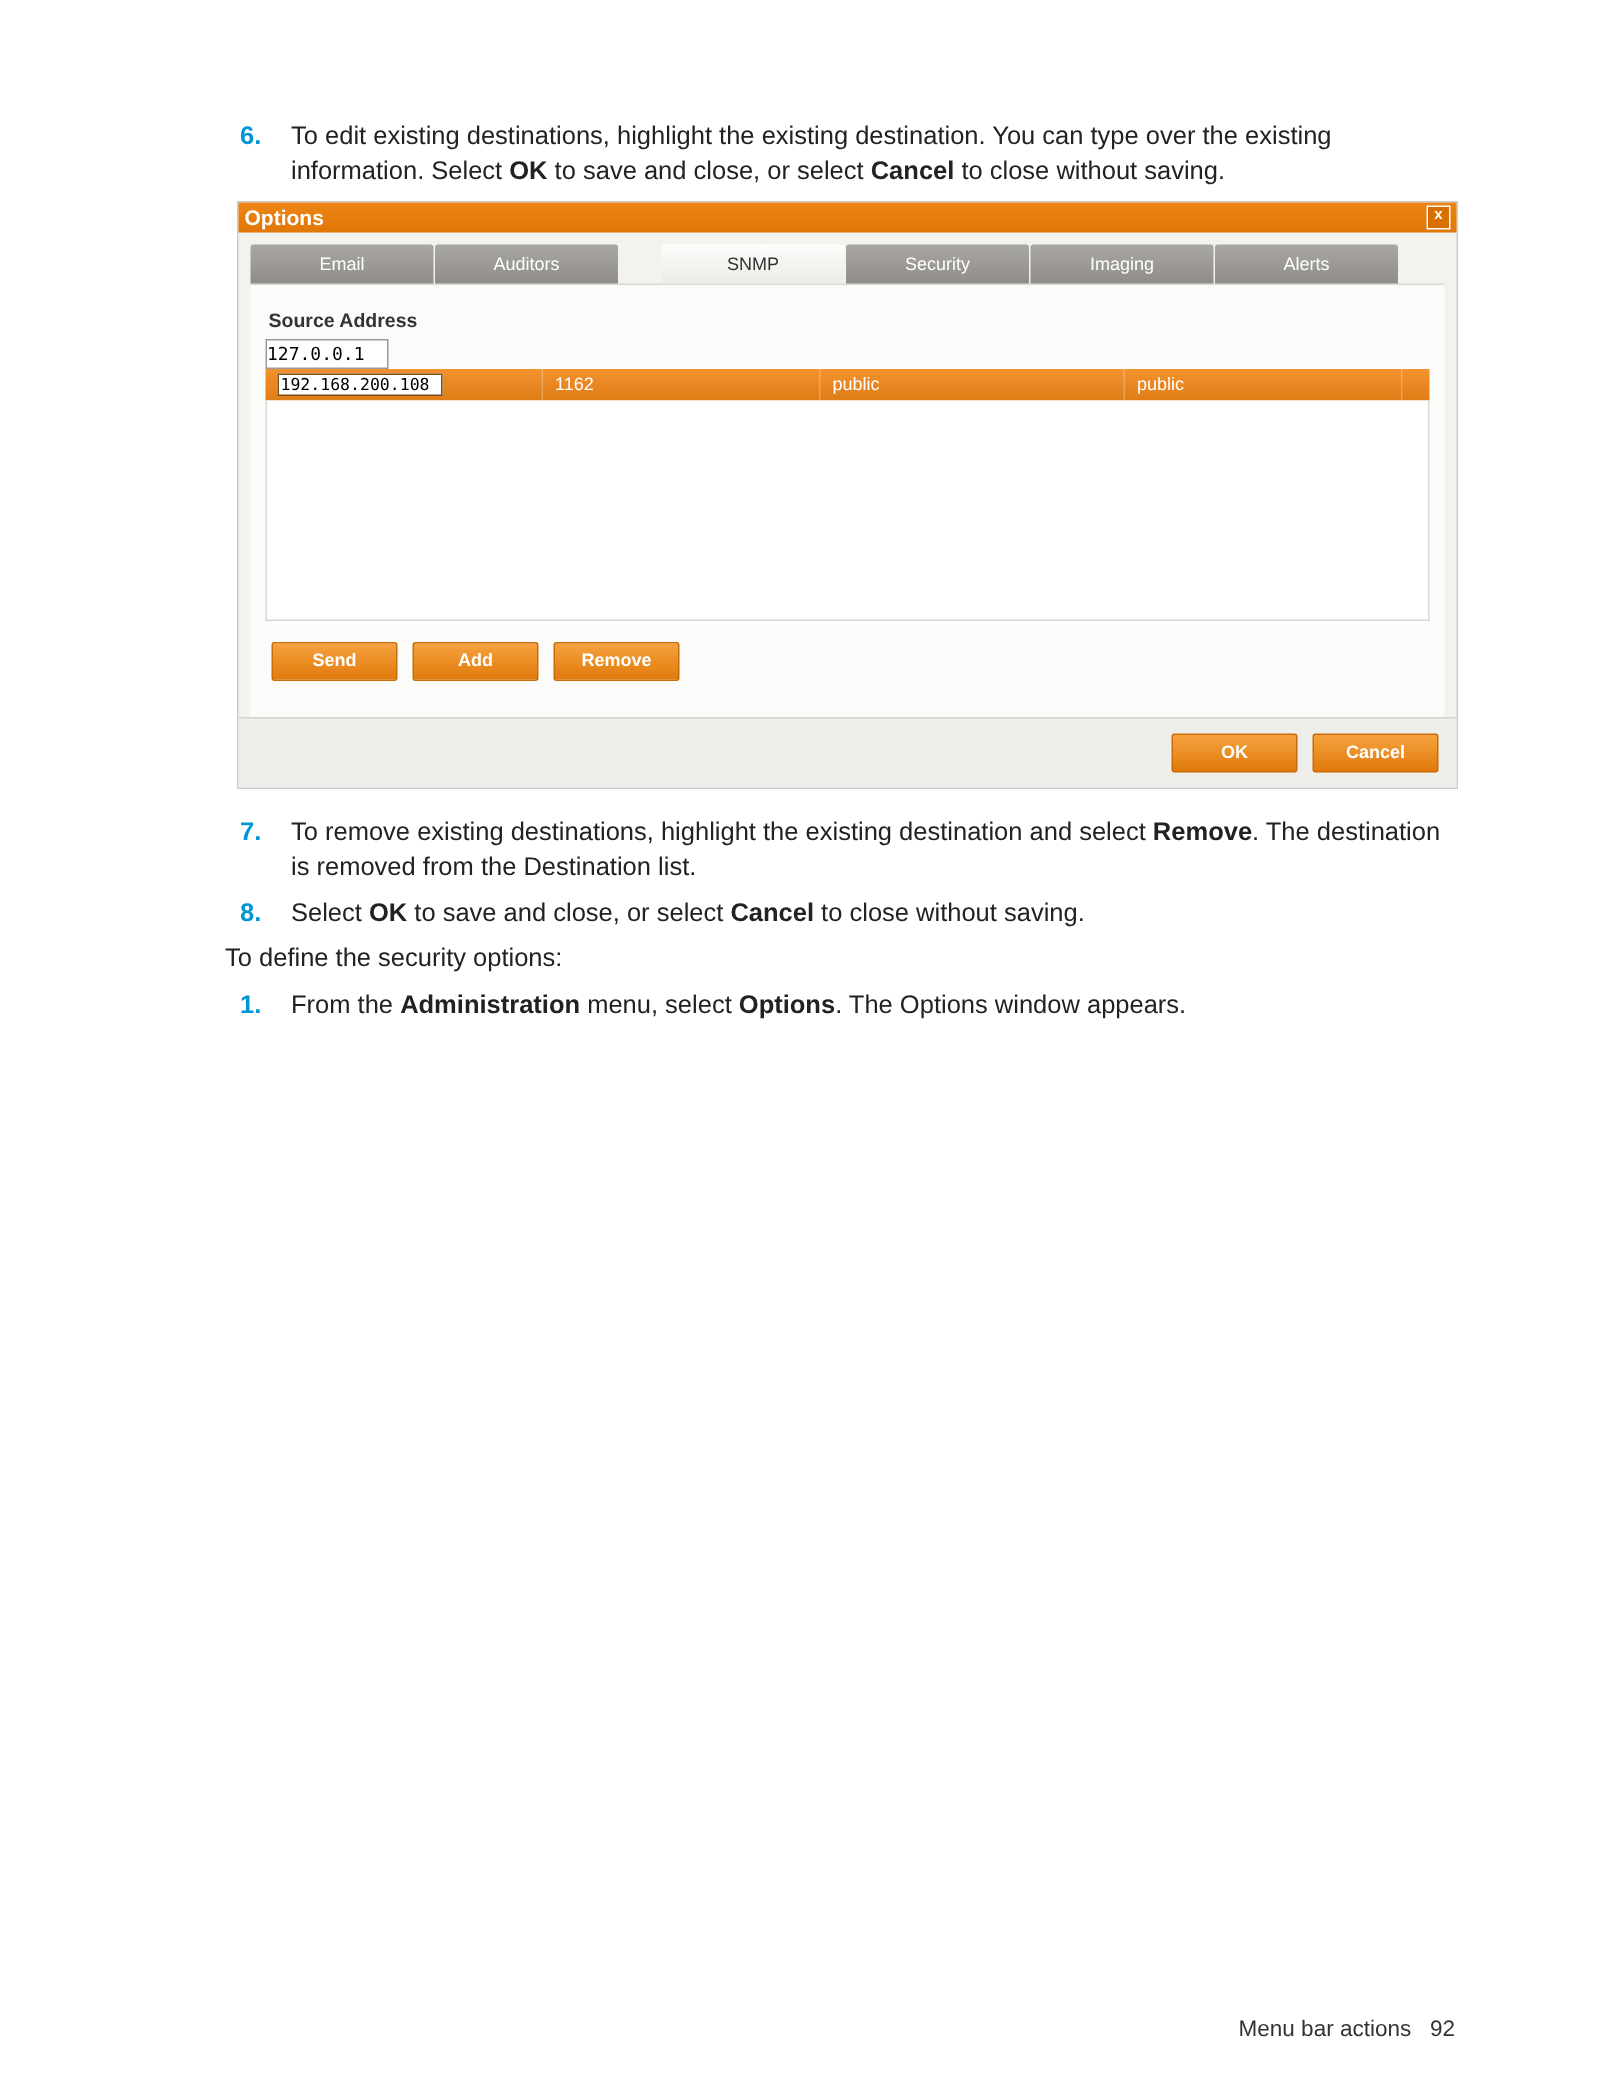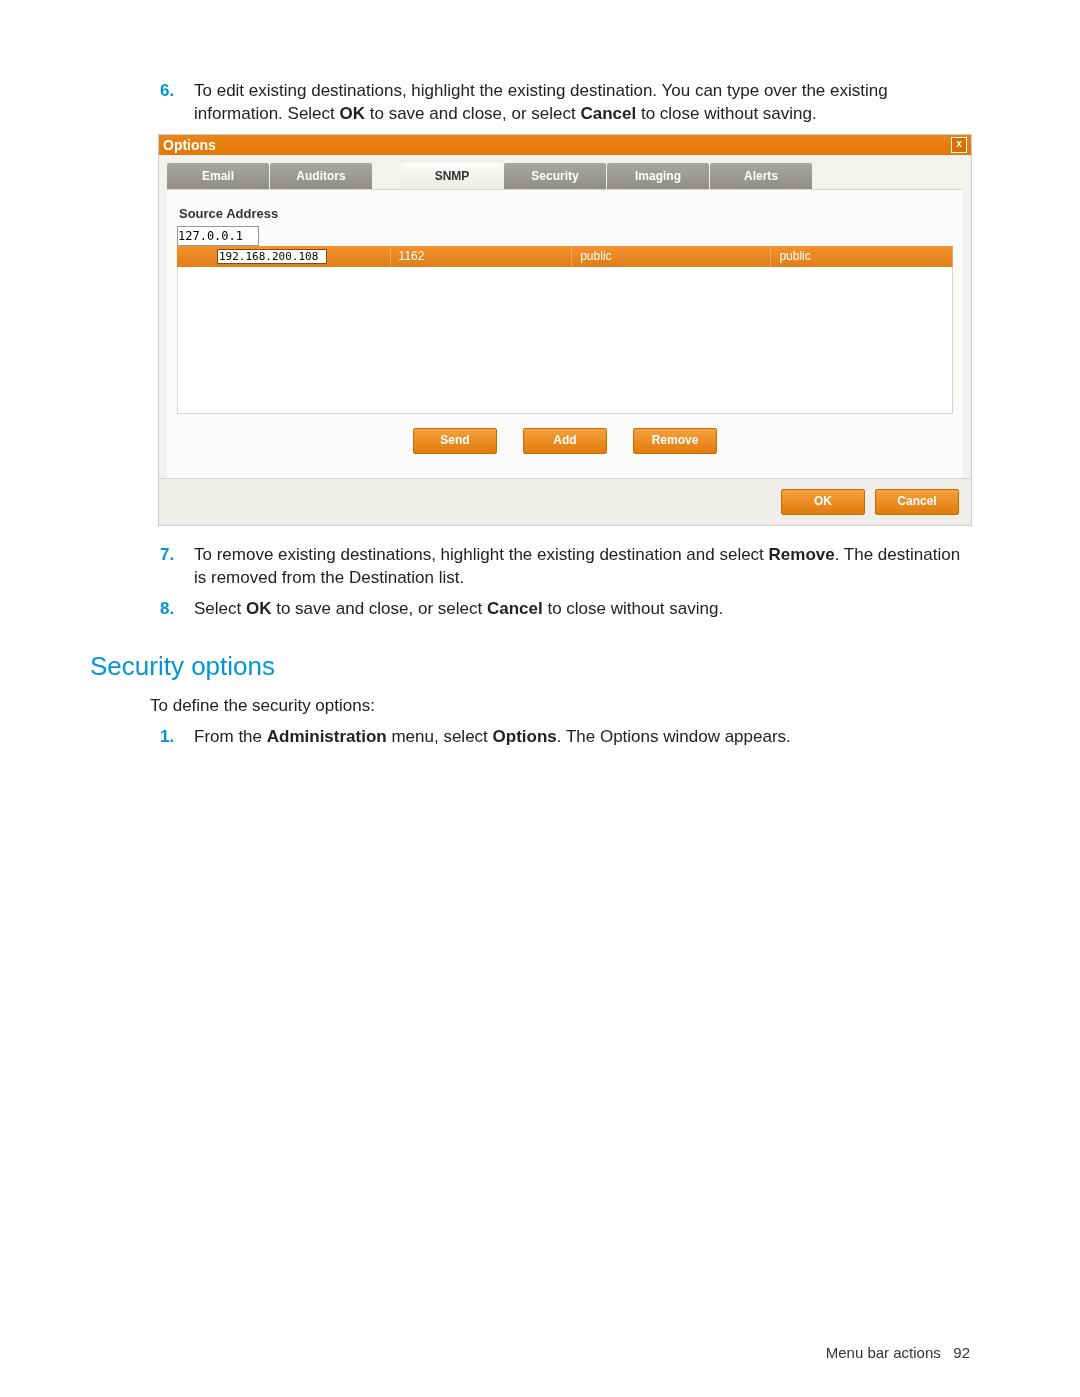--- a/index.html
+++ b/index.html
@@ -58,22 +58,22 @@
     font-weight:bold;
   }
   .tabs {
     display: flex;
     padding: 8px 8px 0 8px;
     gap: 1px;
   }
   .tab {
     color:#fff;
     font-size:12px;
-    font-weight:bold;
-    padding:6px 6px;
+    font-weight:normal;
+    padding:6px 16px;
     text-align:center;
     background: linear-gradient(#a9a7a4,#8f8c89);
     border-radius:2px 2px 0 0;
   }
   .tab.t0{width:90px}
   .tab.t1{width:90px;margin-right:28px}
   .tab.t2{width:90px;background:linear-gradient(#fcfcfa,#ecebe7);color:#333}
   .tab.t3{width:90px}
   .tab.t4{width:90px}
   .tab.t5{width:90px}
@@ -111,21 +111,20 @@
   }
   .c0{width:168px}
   .c1{width:168px}
   .c2{width:186px}
   .c3{width:168px;border-right:none}
   .grid-row {
     display:flex;
     background:linear-gradient(#f3922e,#df7e17);
     color:#fff;
     font-size:12px;
-    padding-left:32px;
   }
   .gc {
     padding:3px 8px;
     border-right:1px solid rgba(255,255,255,.25);
   }
   .gc-input {
     background:#fff;
     color:#000;
     border:1px solid #7a4e1b;
     font-family: monospace;
@@ -134,22 +133,22 @@
     width: 106px;
   }
   .grid-body {
     background:#fff;
     border:1px solid #d8d7d3;
     border-top:none;
     height: 146px;
   }
   .btnrow {
     display:flex;
-    justify-content:center;
-    gap:26px;
+    justify-content:flex-start;
+    gap:10px;
     padding:14px 4px;
   }
   .obtn {
     width:82px;
     height:24px;
     background:linear-gradient(#f5a23f,#e17a0a);
     border:1px solid #c96c07;
     color:#fff;
     font-size:12px;
     font-weight:bold;
@@ -244,21 +243,20 @@
     </div>
   </div>
 
   <div class="ol-item">
     <div class="ol-num">8.</div>
     <div class="ol-text">
       <span>Select </span><b>OK</b><span> to save and close, or select </span><b>Cancel</b><span> to close without saving.</span>
     </div>
   </div>
 
-  <div class="h2">Security options</div>
   <div class="lead">To define the security options:</div>
 
   <div class="ol-item">
     <div class="ol-num">1.</div>
     <div class="ol-text">
       <span>From the </span><b>Administration</b><span> menu, select </span><b>Options</b><span>. The Options window appears.</span>
     </div>
   </div>
 
 </div>

